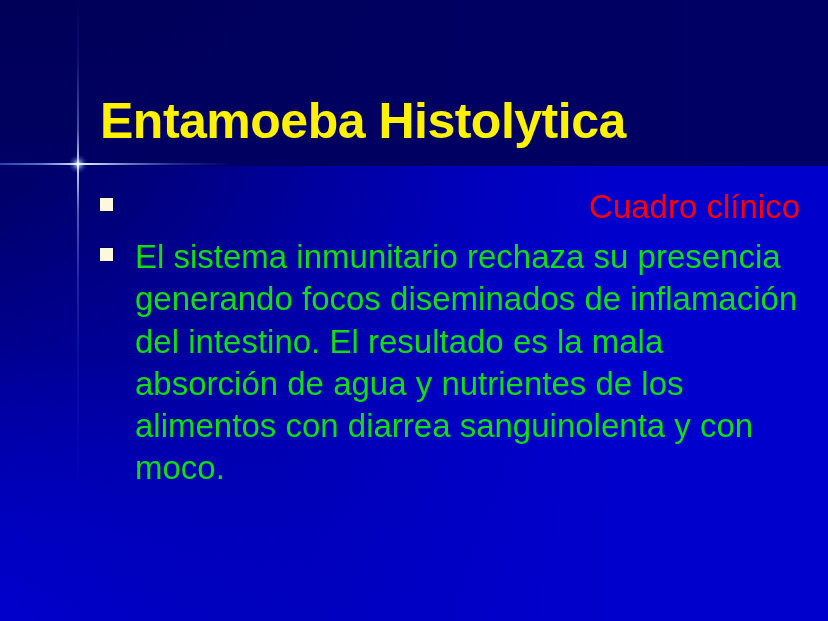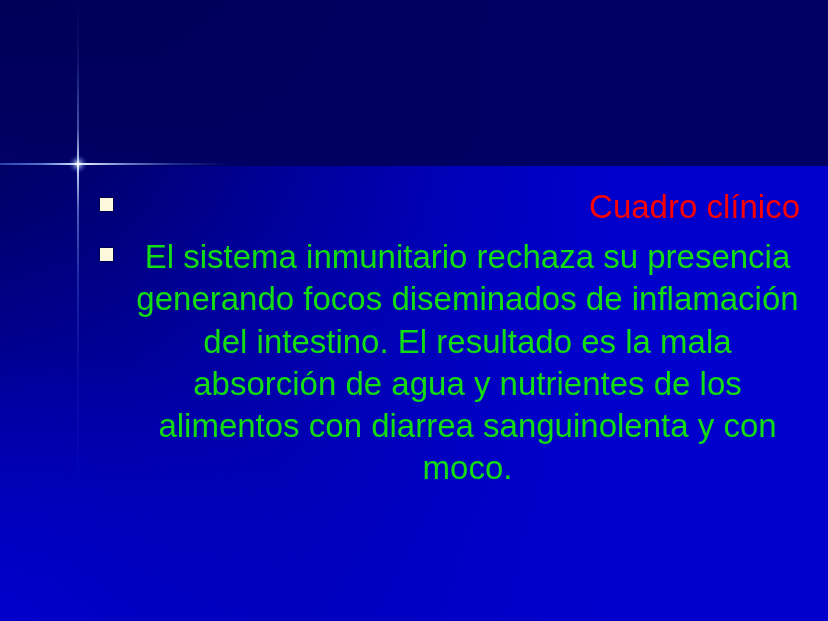--- a/index.html
+++ b/index.html
@@ -168,38 +168,39 @@
     margin-right: 22px;
     background: #FBF8DC;
     box-shadow: 0 0 0 1px rgba(0,0,40,0.55);
   }
   .bullet-text {
     flex: 1 1 auto;
     font-size: 33px;
     line-height: 1.28;
   }
   .bullet-text.red   { color: #FF0000; text-align: right; }
-  .bullet-text.green { color: #12DD12; text-align: center; }
+  .bullet-text.green { color: #12DD12; }
 </style>
 </head>
 <body>
 
 <div class="slide">
 
   <div class="bg-base"></div>
   <div class="bg-upper-band"></div>
   <div class="bg-lower-band"></div>
   <div class="bg-corner-glow"></div>
 
   <div class="cross">
     <div class="cross-v"></div>
     <div class="cross-h"></div>
     <div class="cross-core"></div>
   </div>
 
+  <h1 class="title">Entamoeba Histolytica</h1>
 
   <div class="body">
 
     <div class="bullet-row">
       <span class="bullet-marker"></span>
       <span class="bullet-text red">Cuadro clínico</span>
     </div>
 
     <div class="bullet-row">
       <span class="bullet-marker"></span>

